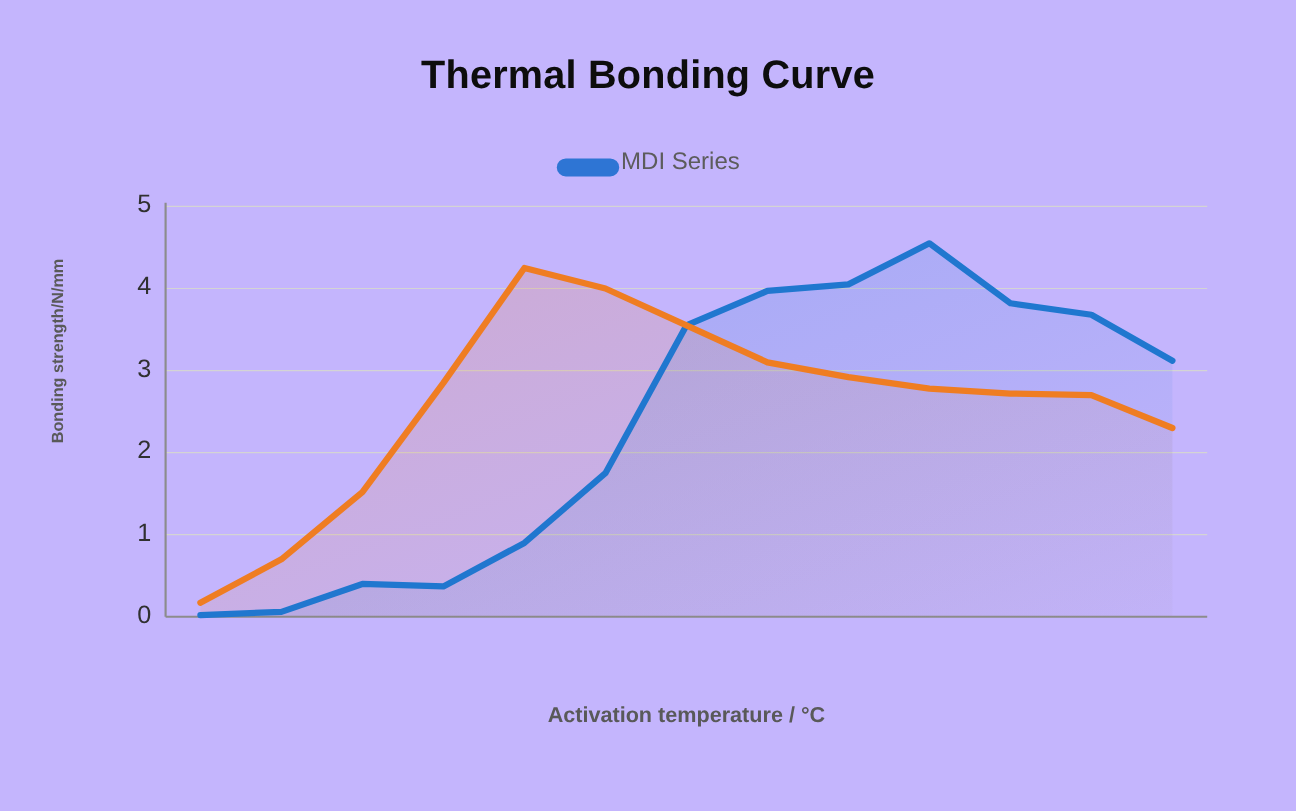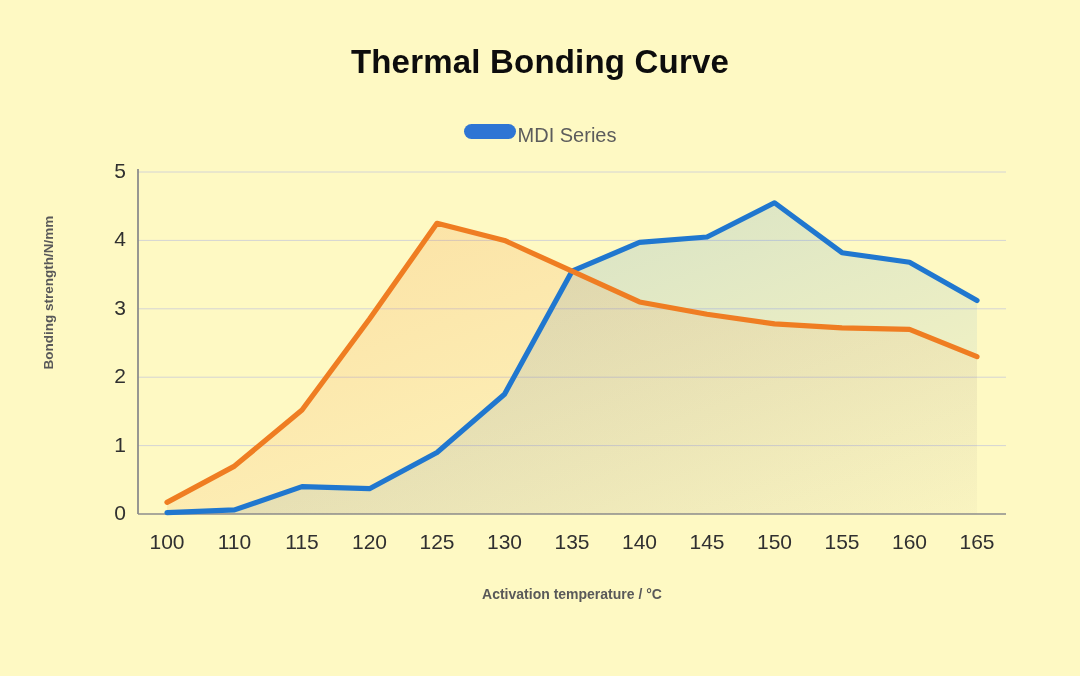--- a/index.html
+++ b/index.html
@@ -12,21 +12,21 @@
     height: 676px;
     font-family: "Liberation Sans", sans-serif;
     overflow: hidden;
     position: relative;
   }
   #chart-root {
     position: absolute;
     left: 0; top: 0;
     width: 1080px;
     height: 676px;
-    background: #fef9c3;
+    background: #c4b5fd;
   }
   #chart-title {
     position: absolute;
     left: 0;
     top: 43px;
     width: 1080px;
     text-align: center;
     font-size: 33px;
     font-weight: bold;
     color: #0d0d0d;
@@ -37,21 +37,21 @@
     left: 0;
     top: 124px;
     width: 1080px;
     display: flex;
     justify-content: center;
     align-items: center;
     gap: 170px;
   }
   .legend-item {
     display: flex;
-    align-items: flex-start;
+    align-items: flex-end;
     gap: 2px;
   }
   .legend-swatch {
     width: 52px;
     height: 15px;
     border-radius: 8px;
     display: block;
   }
   .legend-label {
     font-size: 20px;
@@ -77,21 +77,21 @@
     font-weight: bold;
     color: #595959;
     white-space: nowrap;
   }
   #x-axis-title {
     position: absolute;
     left: 138px;
     top: 586px;
     width: 868px;
     text-align: center;
-    font-size: 14px;
+    font-size: 18px;
     font-weight: bold;
     color: #595959;
   }
   .y-tick-label {
     position: absolute;
     right: 0;
     width: 34px;
     text-align: right;
     font-size: 21px;
     color: #303030;
@@ -166,31 +166,16 @@
           <line x1="138" y1="308.8" x2="1006" y2="308.8" stroke="#d4d4d4" stroke-width="1"></line>
           <line x1="138" y1="240.39999999999998" x2="1006" y2="240.39999999999998" stroke="#d4d4d4" stroke-width="1"></line>
           <line x1="138" y1="172" x2="1006" y2="172" stroke="#d4d4d4" stroke-width="1"></line>
         </g>
         <line x1="138" y1="169" x2="138" y2="514" stroke="#8c8c8c" stroke-width="1.8"></line>
         <path d="M 167.00 512.63 L 234.50 509.90 L 302.00 486.64 L 369.50 488.69 L 437.00 452.44 L 504.50 394.30 L 572.00 271.18 L 639.50 242.45 L 707.00 236.98 L 774.50 202.78 L 842.00 252.71 L 909.50 262.29 L 977.00 300.59 L 977.00 514 L 167.00 514 Z" fill="url(#gradBlue)" stroke="none"></path>
         <path d="M 167.00 502.37 L 234.50 466.12 L 302.00 410.03 L 369.50 319.06 L 437.00 223.30 L 504.50 240.40 L 572.00 271.18 L 639.50 301.96 L 707.00 314.27 L 774.50 323.85 L 842.00 327.95 L 909.50 329.32 L 977.00 356.68 L 977.00 514 L 167.00 514 Z" fill="url(#gradOrange)" stroke="none"></path>
         <path d="M 167.00 512.63 L 234.50 509.90 L 302.00 486.64 L 369.50 488.69 L 437.00 452.44 L 504.50 394.30 L 572.00 271.18 L 639.50 242.45 L 707.00 236.98 L 774.50 202.78 L 842.00 252.71 L 909.50 262.29 L 977.00 300.59" fill="none" stroke="#2077CF" stroke-width="5.2" stroke-linejoin="round" stroke-linecap="round"></path>
         <path d="M 167.00 502.37 L 234.50 466.12 L 302.00 410.03 L 369.50 319.06 L 437.00 223.30 L 504.50 240.40 L 572.00 271.18 L 639.50 301.96 L 707.00 314.27 L 774.50 323.85 L 842.00 327.95 L 909.50 329.32 L 977.00 356.68" fill="none" stroke="#EF7D22" stroke-width="5.2" stroke-linejoin="round" stroke-linecap="round"></path>
       </svg>
-    <div id="x-ticks">
-        <div class="x-tick-label" style="left: 29px;">100</div>
-        <div class="x-tick-label" style="left: 96.5px;">110</div>
-        <div class="x-tick-label" style="left: 164px;">115</div>
-        <div class="x-tick-label" style="left: 231.5px;">120</div>
-        <div class="x-tick-label" style="left: 299px;">125</div>
-        <div class="x-tick-label" style="left: 366.5px;">130</div>
-        <div class="x-tick-label" style="left: 434px;">135</div>
-        <div class="x-tick-label" style="left: 501.5px;">140</div>
-        <div class="x-tick-label" style="left: 569px;">145</div>
-        <div class="x-tick-label" style="left: 636.5px;">150</div>
-        <div class="x-tick-label" style="left: 704px;">155</div>
-        <div class="x-tick-label" style="left: 771.5px;">160</div>
-        <div class="x-tick-label" style="left: 839px;">165</div>
-      </div>
     <div id="x-axis-title">Activation temperature / °C</div>
   </div>
 
 </div>
 
 </body></html>

